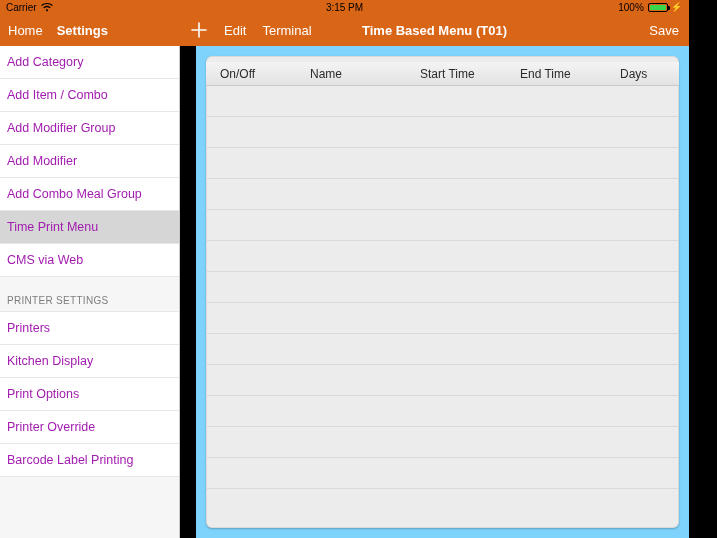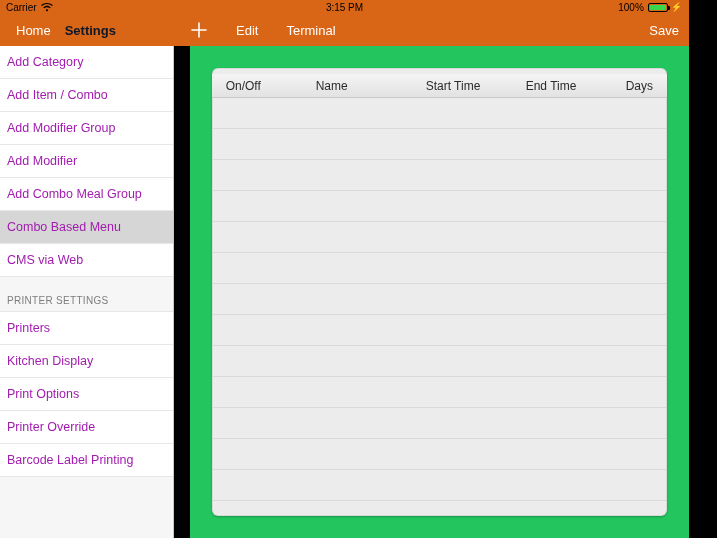--- a/index.html
+++ b/index.html
@@ -12,41 +12,41 @@
   .status-center { position: absolute; left: 50%; transform: translateX(-50%); }
   .status-right { margin-left: auto; display: flex; align-items: center; gap: 4px; }
   .carrier { font-size: 10px; color: #000; }
   .wifi svg { display: block; }
   .battery { width: 20px; height: 9px; border: 1px solid #000; border-radius: 2px; position: relative; }
   .battery::after { content: ""; position: absolute; right: -3px; top: 2px; width: 2px; height: 4px; background: #000; border-radius: 0 1px 1px 0; }
   .battery-fill { position: absolute; left: 1px; top: 1px; bottom: 1px; right: 1px; background: #39d74a; border-radius: 1px; }
 
   
   .nav-bar { height: 32px; background: #d96516; display: flex; align-items: center; color: #fff; font-size: 13px; }
-  .nav-left-sidebar { width: 180px; display: flex; align-items: center; padding: 0 16px; gap: 14px; }
+  .nav-left-sidebar { width: 180px; display: flex; align-items: center; padding: 0 8px; gap: 14px; }
   .nav-home { color: #fff; }
-  .nav-settings { font-weight: 600; color: #0f172a; font-size: 13px; }
+  .nav-settings { font-weight: 600; color: #ffffff; font-size: 13px; }
   .nav-right { flex: 1; display: flex; align-items: center; padding: 0 10px; position: relative; }
-  .nav-right-left { display: flex; align-items: center; gap: 28px; }
+  .nav-right-left { display: flex; align-items: center; gap: 16px; }
   .nav-title { position: absolute; left: 50%; transform: translateX(-50%); font-weight: 600; font-size: 13px; }
   .nav-save { margin-left: auto; }
   .plus-icon svg { display: block; }
 
   
   .body { flex: 1; display: flex; overflow: hidden; }
 
   
   .sidebar { width: 180px; background: #f6f6f6; border-right: 1px solid #c9c9c9; overflow-y: auto; font-size: 12px; color: #262626; }
   .section-header { font-size: 10px; color: #7d7d7d; padding: 18px 7px 5px; letter-spacing: .3px; }
   .sidebar-item { padding: 9px 7px; border-bottom: 1px solid #e7e7e7; background: #fff; cursor: pointer; font-size: 12.5px; color: #a21caf; }
   .section-header + .sidebar-item { border-top: 1px solid #e7e7e7; }
   .sidebar-item.selected { background: #d6d6d6; }
 
   
-  .detail { flex: 1; background: #22c55e; display: flex; padding: 22px; margin-left: 16px; }
+  .detail { flex: 1; background: #7dd3fc; display: flex; padding: 10px; margin-left: 16px; }
   .panel { flex: 1; background: #ececec; border-radius: 6px; box-shadow: inset 0 0 0 1px rgba(0,0,0,.08), 0 1px 2px rgba(0,0,0,.25); display: flex; flex-direction: column; overflow: hidden; }
   .table-header { display: flex; background: linear-gradient(#f4f4f4,#e2e2e2); border-bottom: 1px solid #c9c9c9; font-size: 12px; color: #2b2b2b; height: 24px; align-items: center; padding: 0 14px; margin-top: 6px; }
   .col { flex: none; }
   .col.onoff { width: 90px; }
   .col.name { width: 110px; }
   .col.start { width: 100px; }
   .col.end { width: 100px; }
   .col.days { flex: 1; }
   .table-body { flex: 1; overflow: hidden; }
   .row-line { height: 31px; border-bottom: 1px solid #d9d9d9; }
@@ -84,33 +84,34 @@
     <div class="nav-right">
       <div class="nav-right-left">
         <span class="plus-icon">
           <svg width="18" height="18" viewBox="0 0 18 18">
               <path d="M9 2v14M2 9h14" stroke="#fff" stroke-width="1.6" stroke-linecap="round"></path>
             </svg>
         </span>
         <span>Edit</span>
         <span>Terminal</span>
       </div>
+      <span class="nav-title">Time Based Menu (T01)</span>
       <span class="nav-save">Save</span>
     </div>
   </div>
 
   <div class="body">
 
     <div class="sidebar">
       <div class="sidebar-item">Add Category</div>
       <div class="sidebar-item">Add Item / Combo</div>
       <div class="sidebar-item">Add Modifier Group</div>
       <div class="sidebar-item">Add Modifier</div>
       <div class="sidebar-item">Add Combo Meal Group</div>
-      <div class="sidebar-item selected">Combo Based Menu</div>
+      <div class="sidebar-item selected">Time Print Menu</div>
       <div class="sidebar-item">CMS via Web</div>
 
       <div class="section-header">PRINTER SETTINGS</div>
       <div class="sidebar-item">Printers</div>
       <div class="sidebar-item">Kitchen Display</div>
       <div class="sidebar-item">Print Options</div>
       <div class="sidebar-item">Printer Override</div>
       <div class="sidebar-item">Barcode Label Printing</div>
     </div>
 

